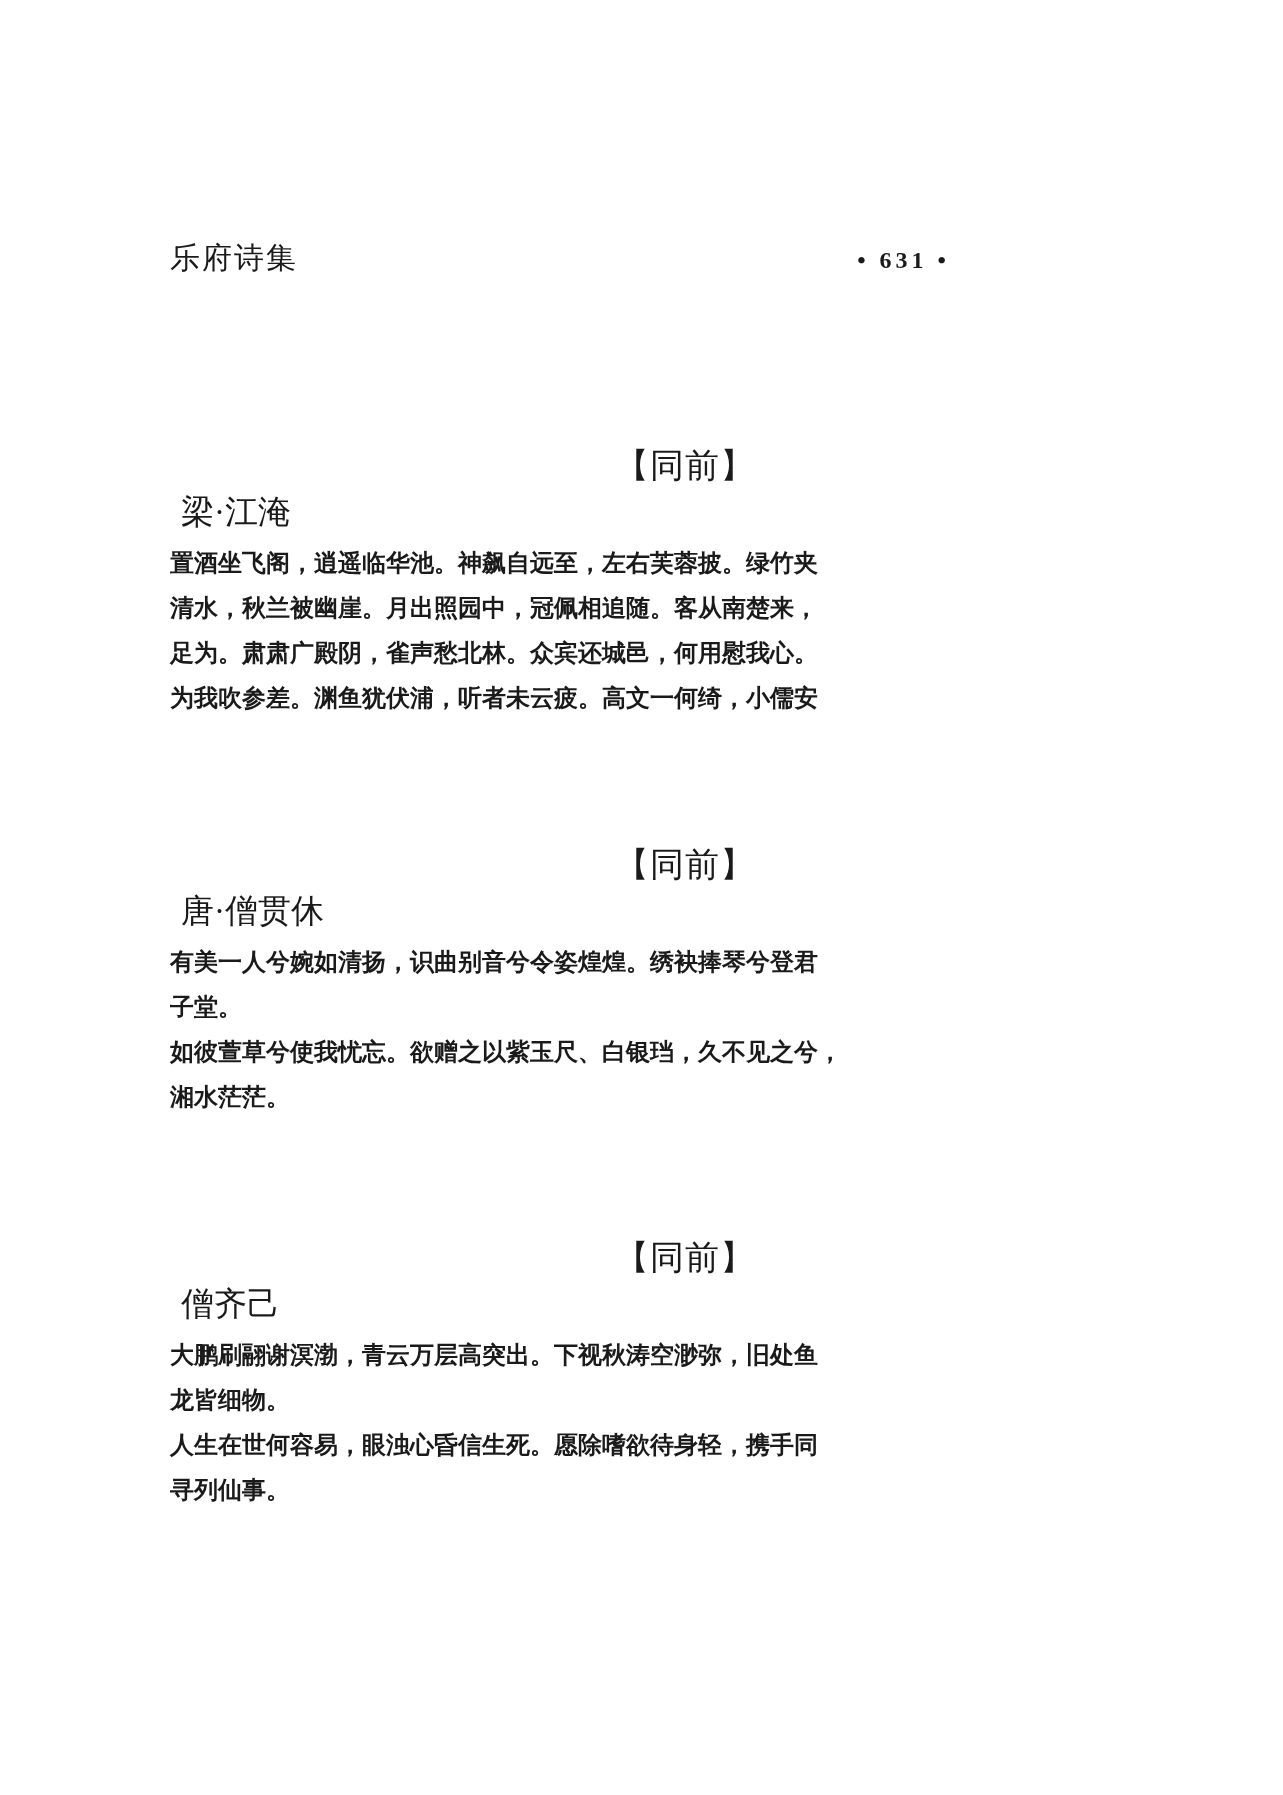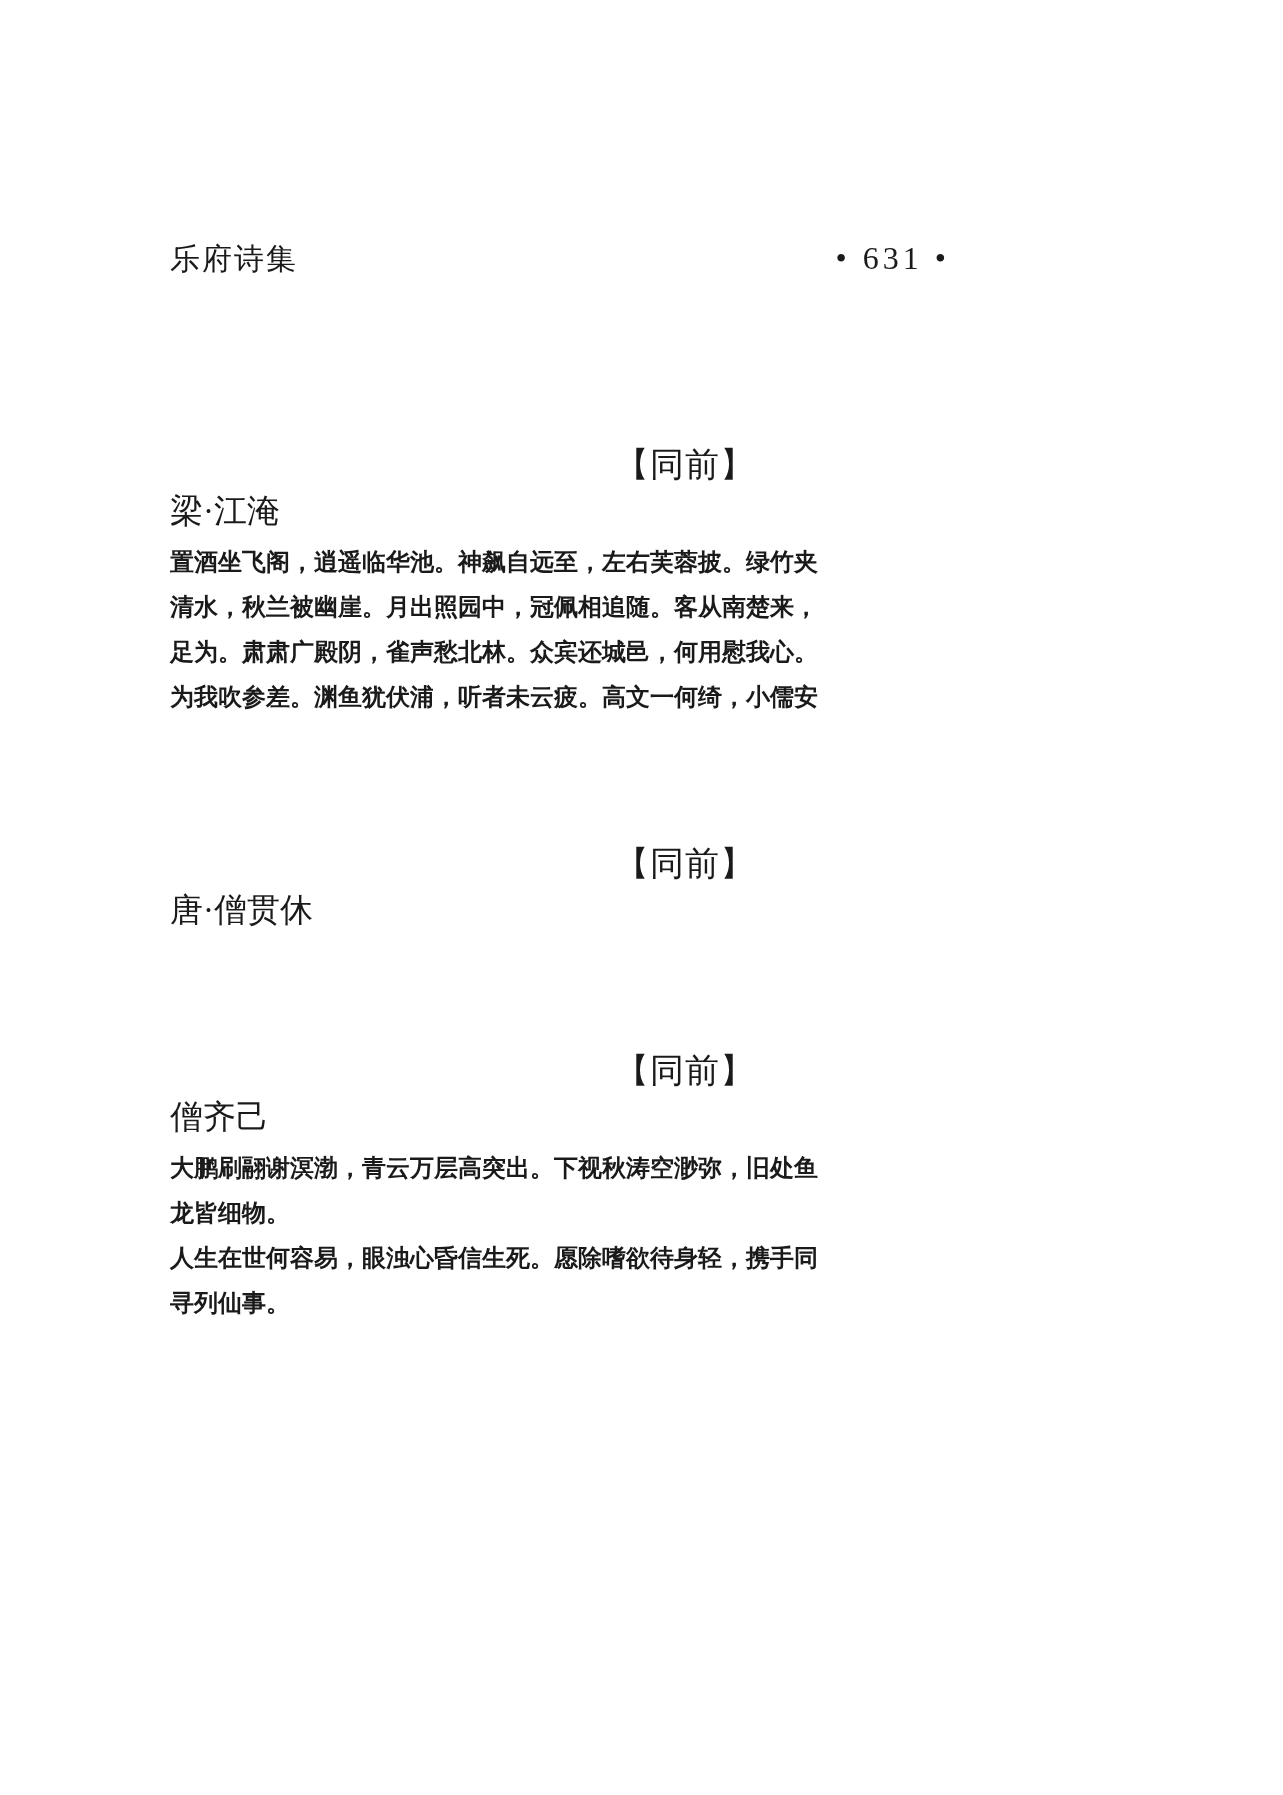--- a/index.html
+++ b/index.html
@@ -27,42 +27,44 @@
     margin-top: 240px;
     padding-left: 170px;
     padding-right: 333px;
     font-size: 30px;
     line-height: 36px;
   }
   .book-title {
     letter-spacing: 2px;
   }
   .page-number {
-    font-size: 32px;
+    font-size: 24px;
     letter-spacing: 4px;
+    font-weight: bold;
   }
   .poem-section {
     padding-left: 170px;
     padding-right: 83px;
   }
   .section-title {
     margin: 0;
     text-align: center;
     font-size: 34px;
     font-weight: normal;
     line-height: 40px;
     letter-spacing: 1px;
   }
   .s1 .section-title { margin-top: 168px; }
   .s2 .section-title { margin-top: 124px; }
   .s3 .section-title { margin-top: 118px; }
   .author {
     margin-top: 4px;
     font-size: 33px;
     line-height: 45px;
+    margin-left: 11px;
   }
   .poem {
     margin-top: 6px;
   }
   .poem-line {
     font-size: 24px;
     line-height: 45px;
     white-space: nowrap;
     font-weight: bold;
   }
@@ -84,20 +86,26 @@
       <div class="poem-line">置酒坐飞阁，逍遥临华池。神飙自远至，左右芙蓉披。绿竹夹</div>
       <div class="poem-line">清水，秋兰被幽崖。月出照园中，冠佩相追随。客从南楚来，</div>
       <div class="poem-line">足为。肃肃广殿阴，雀声愁北林。众宾还城邑，何用慰我心。</div>
       <div class="poem-line">为我吹参差。渊鱼犹伏浦，听者未云疲。高文一何绮，小儒安</div>
     </div>
   </section>
 
   <section class="poem-section s2">
     <h2 class="section-title">【同前】</h2>
     <div class="author">唐·僧贯休</div>
+    <div class="poem">
+      <div class="poem-line">有美一人兮婉如清扬，识曲别音兮令姿煌煌。绣袂捧琴兮登君</div>
+      <div class="poem-line">子堂。</div>
+      <div class="poem-line">如彼萱草兮使我忧忘。欲赠之以紫玉尺、白银珰，久不见之兮，</div>
+      <div class="poem-line">湘水茫茫。</div>
+    </div>
   </section>
 
   <section class="poem-section s3">
     <h2 class="section-title">【同前】</h2>
     <div class="author">僧齐己</div>
     <div class="poem">
       <div class="poem-line">大鹏刷翮谢溟渤，青云万层高突出。下视秋涛空渺弥，旧处鱼</div>
       <div class="poem-line">龙皆细物。</div>
       <div class="poem-line">人生在世何容易，眼浊心昏信生死。愿除嗜欲待身轻，携手同</div>
       <div class="poem-line">寻列仙事。</div>

